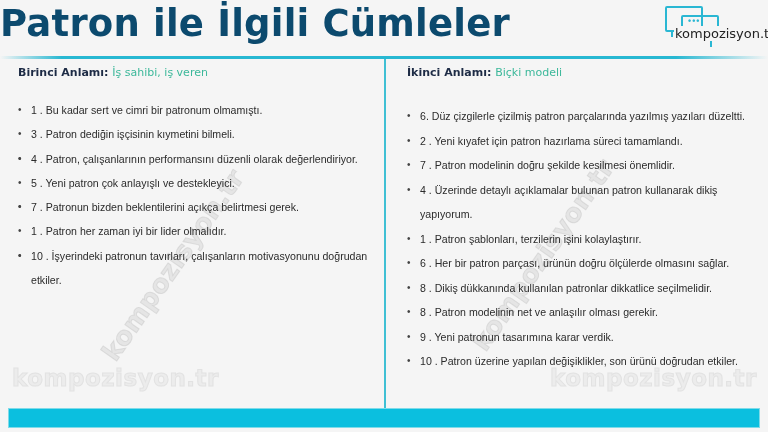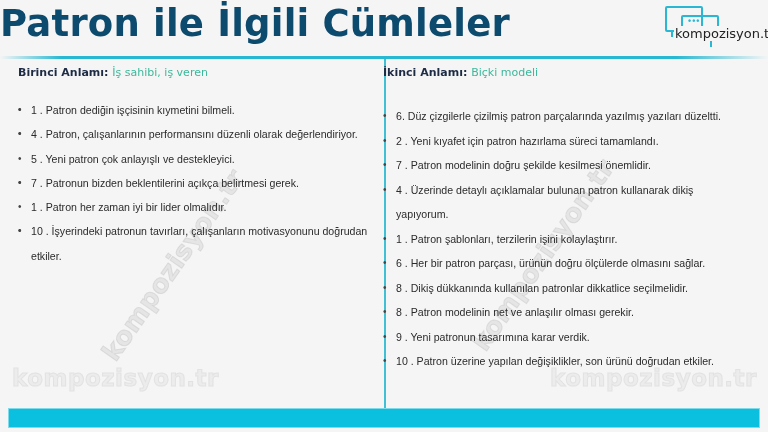--- a/index.html
+++ b/index.html
@@ -48,21 +48,21 @@
       background: linear-gradient(to right, rgba(40,184,210,0.0) 0%, #28b8d2 8%, #28b8d2 88%, rgba(40,184,210,0) 100%);
     }
     .col-divider {
       position: absolute; left: 384px; top: 59px; width: 2px; height: 352px;
       background: #3fc0d4;
     }
     .col {
       position: absolute; top: 60px;
     }
     .col.left { left: 18px; width: 360px; }
-    .col.right { left: 383px; width: 360px; }
+    .col.right { left: 407px; width: 360px; }
     .col-head {
       font-family: "DejaVu Sans", sans-serif;
       font-size: 11px; font-weight: bold; color: #1d2b45;
       margin-top: 6px; margin-bottom: 12px;
       white-space: nowrap;
     }
     .col-head .meaning {
       color: #3cb89a; font-weight: normal;
     }
     ul.items {
@@ -120,22 +120,22 @@
 
 <div class="wm-bottom" style="left:12px; top:365px;">kompozisyon.tr</div>
 <div class="wm-bottom" style="left:550px; top:365px;">kompozisyon.tr</div>
 
 <section class="col left">
   <div class="col-head">
     <span>Birinci Anlamı:</span>
     <span class="meaning">İş sahibi, iş veren</span>
   </div>
   <ul class="items">
-    <li><span class="bullet">•</span></li>
-    <li><span class="bullet">•</span><span>1 . Patron dediğin işçisinin kıymetini bilmeli.</span></li>
+    <li><span class="bullet">•</span><span>1 . Bu kadar sert ve cimri bir patronum olmamıştı.</span></li>
+    <li><span class="bullet">•</span><span>3 . Patron dediğin işçisinin kıymetini bilmeli.</span></li>
     <li><span class="bullet">•</span></li>
     <li><span class="bullet">•</span><span>4 . Patron, çalışanlarının performansını düzenli olarak değerlendiriyor.</span></li>
     <li><span class="bullet">•</span><span>5 . Yeni patron çok anlayışlı ve destekleyici.</span></li>
     <li><span class="bullet">•</span></li>
     <li><span class="bullet">•</span><span>7 . Patronun bizden beklentilerini açıkça belirtmesi gerek.</span></li>
     <li><span class="bullet">•</span><span>1 . Patron her zaman iyi bir lider olmalıdır.</span></li>
     <li><span class="bullet">•</span></li>
     <li class="wrap"><span class="bullet">•</span><span>10 . İşyerindeki patronun tavırları, çalışanların motivasyonunu doğrudan etkiler.</span></li>
   </ul>
 </section>

